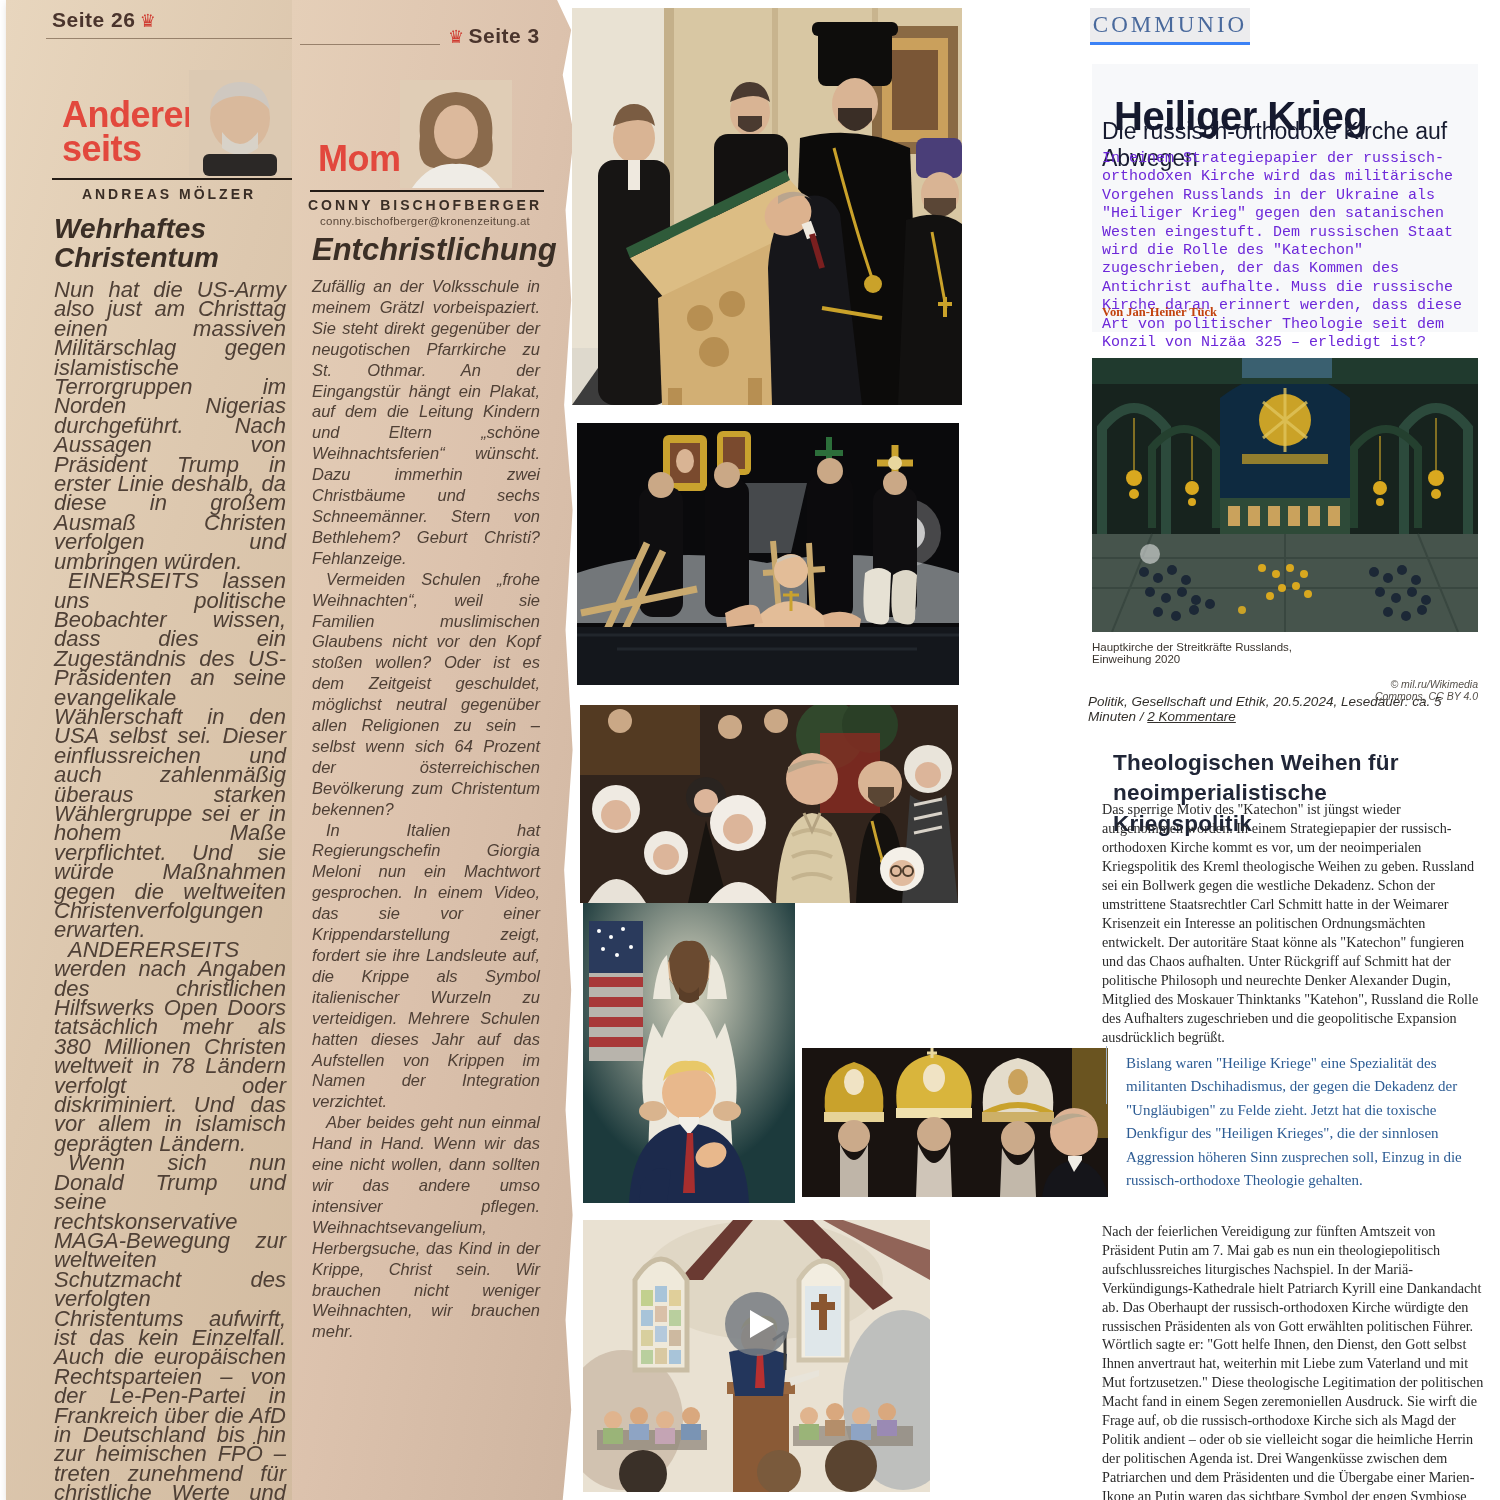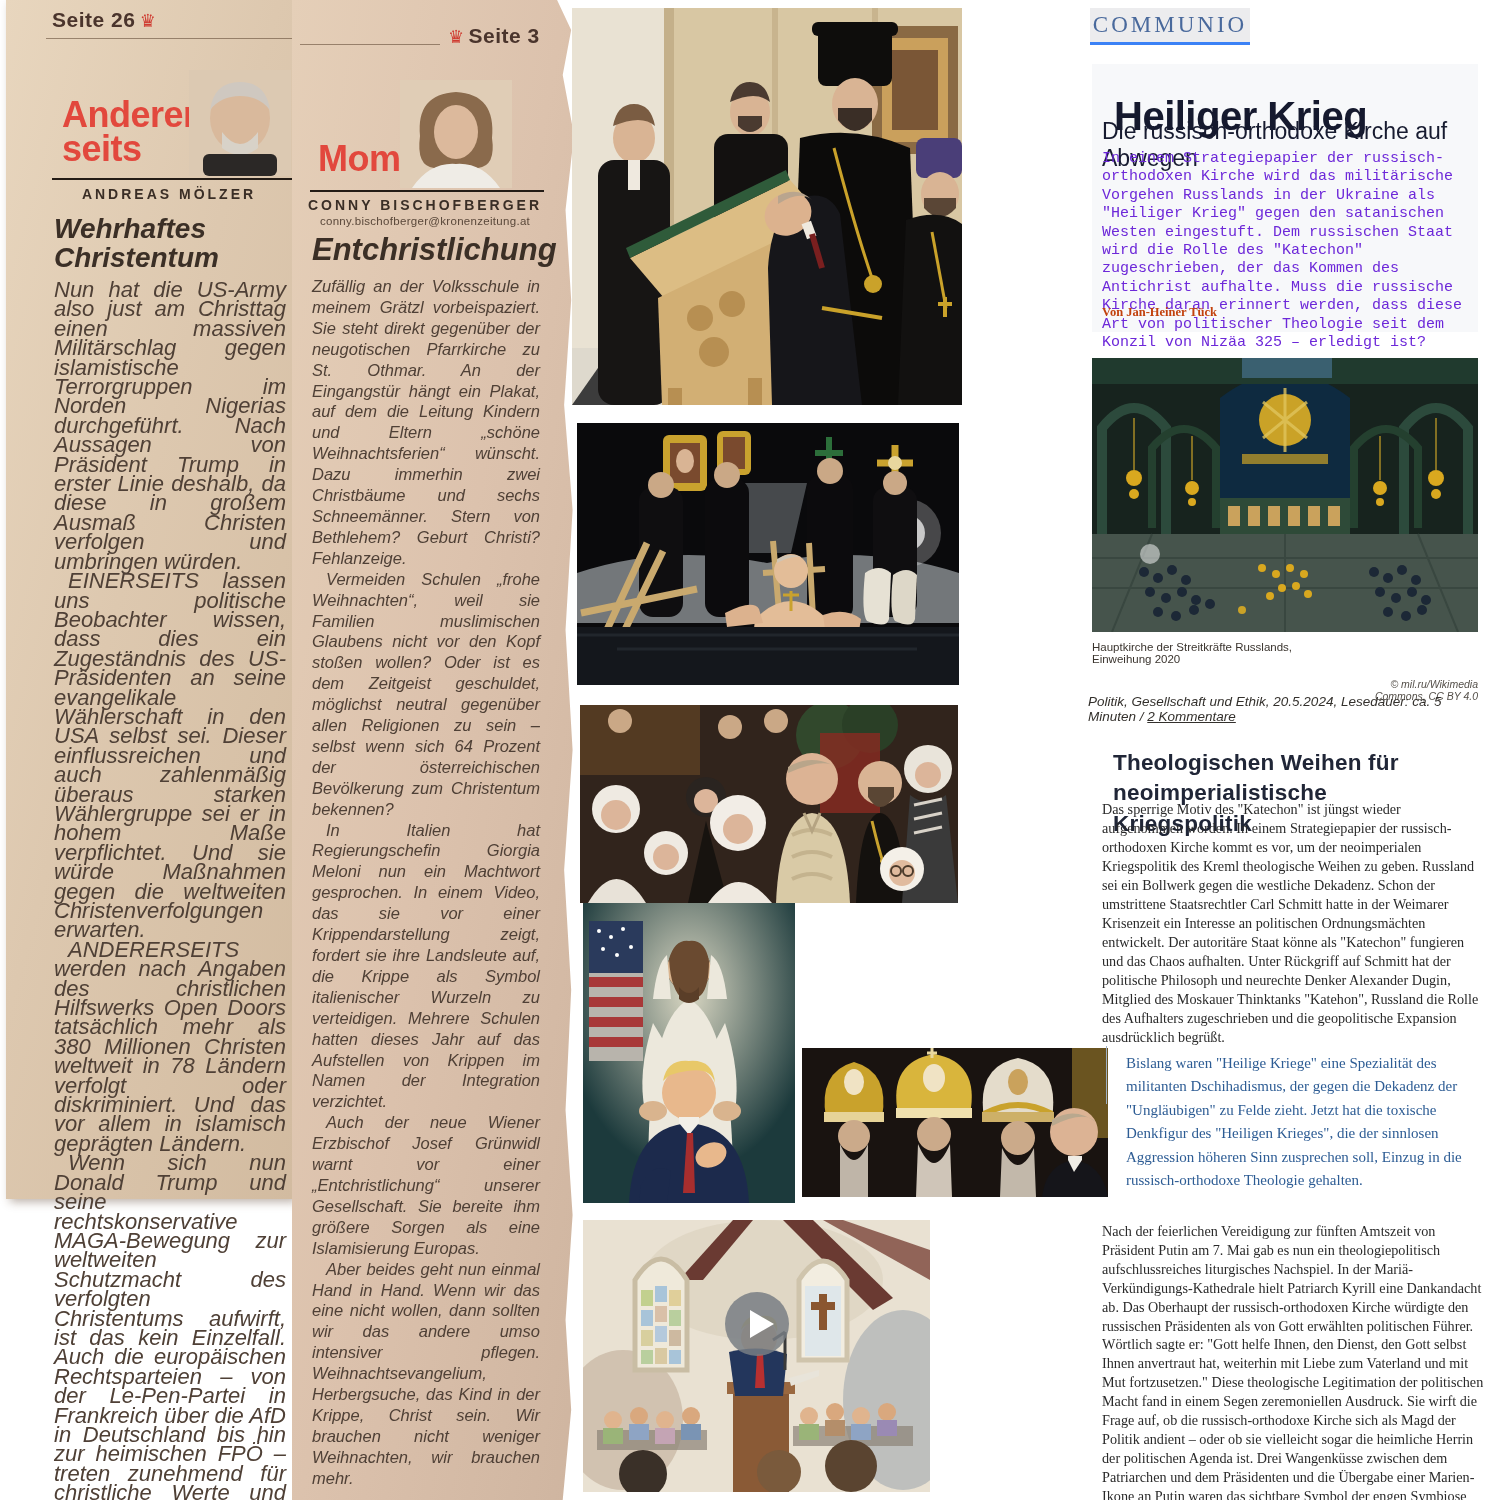--- a/index.html
+++ b/index.html
@@ -1,21 +1,21 @@
 <!DOCTYPE html>
 <html lang="de"><head>
 <meta charset="utf-8">
 <style>
   html,body{margin:0;padding:0;background:#fff;}
   #canvas{position:relative;width:1500px;height:1500px;background:#ffffff;overflow:hidden;
           font-family:"Liberation Sans",sans-serif;}
   .abs{position:absolute;}
   
   .clip{box-shadow:4px 3px 9px rgba(80,50,30,.38);}
-  #clip1{left:6px;top:0;width:286px;height:1199px;
+  #clip1{left:6px;top:0;width:286px;height:1500px;
          background:linear-gradient(105deg,#e8d6be 0%,#ddc8af 45%,#d2bb a0 100%);
          background:linear-gradient(105deg,#e8d6be 0%,#ddc8af 45%,#d2bba0 100%);
          border-right:1px solid rgba(70,45,30,.45);}
   #clip2{left:292px;top:0;width:282px;height:1500px;
          background:linear-gradient(100deg,#e5cfb8 0%,#dcc2ad 50%,#cfb5a0 100%);
          clip-path:polygon(0 0,94% 0,99% 2%,96% 5%,100% 9%,97% 14%,99% 20%,96.5% 27%,99.5% 34%,97% 42%,99.5% 50%,96.5% 58%,99% 66%,97% 74%,99.5% 81%,97% 88%,99% 94%,96% 100%,0 100%);}
   .np-page-label{font-size:21px;font-weight:bold;color:#4a342c;letter-spacing:.5px;}
   .np-rule-thin{height:1px;background:rgba(90,65,45,.55);}
   .np-crown{color:#cf3a30;font-size:18px;}
   .np-rubric{font-weight:800;font-size:36px;line-height:.95;color:#e2483d;letter-spacing:-.5px;}
@@ -112,21 +112,20 @@
     <div class="abs np-black-rule" style="left:18px;top:190px;width:234px;"></div>
     <div class="abs np-author" style="left:8px;top:197px;width:250px;">CONNY BISCHOFBERGER</div>
     <div class="abs np-mail" style="left:8px;top:215px;width:250px;">conny.bischofberger@kronenzeitung.at</div>
 
     <div class="abs np-headline" style="left:20px;top:234px;font-size:31px;">Entchristlichung</div>
 
     <div id="body2" class="abs np-body" style="left:20px;top:276px;width:228px;">
       <p>Zufällig an der Volksschule in meinem Grätzl vorbeispaziert. Sie steht direkt gegenüber der neugotischen Pfarrkirche zu St. Othmar. An der Eingangstür hängt ein Plakat, auf dem die Leitung Kindern und Eltern „schöne Weihnachtsferien“ wünscht. Dazu immerhin zwei Christbäume und sechs Schneemänner. Stern von Bethlehem? Geburt Christi? Fehlanzeige.</p>
       <p>Vermeiden Schulen „frohe Weihnachten“, weil sie Familien muslimischen Glaubens nicht vor den Kopf stoßen wollen? Oder ist es dem Zeitgeist geschuldet, möglichst neutral gegenüber allen Religionen zu sein – selbst wenn sich 64 Prozent der österreichischen Bevölkerung zum Christentum bekennen?</p>
       <p>In Italien hat Regierungschefin Giorgia Meloni nun ein Machtwort gesprochen. In einem Video, das sie vor einer Krippendarstellung zeigt, fordert sie ihre Landsleute auf, die Krippe als Symbol italienischer Wurzeln zu verteidigen. Mehrere Schulen hatten dieses Jahr auf das Aufstellen von Krippen im Namen der Integration verzichtet.</p>
-      <p>Auch der neue Wiener Erzbischof Josef Grünwidl warnt vor einer „Entchristlichung“ unserer Gesellschaft. Sie bereite ihm größere Sorgen als eine Islamisierung Europas.</p>
       <p>Aber beides geht nun einmal Hand in Hand. Wenn wir das eine nicht wollen, dann sollten wir das andere umso intensiver pflegen. Weihnachtsevangelium, Herbergsuche, das Kind in der Krippe, Christ sein. Wir brauchen nicht weniger Weihnachten, wir brauchen mehr.</p>
     </div>
   </div>
 
   <div class="abs fig" style="left:572px;top:8px;width:390px;height:397px;">
     <svg viewBox="0 0 390 397">
       <rect width="390" height="397" fill="#d8c7a3"></rect>
       <rect width="92" height="397" fill="#e9e2d3"></rect>
       <rect x="92" width="10" height="397" fill="#c4b08a"></rect>
       <rect x="200" width="6" height="340" fill="#c8b48e"></rect>

